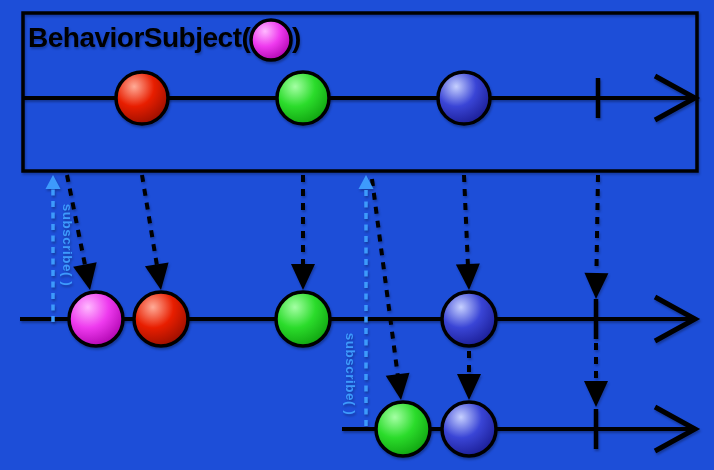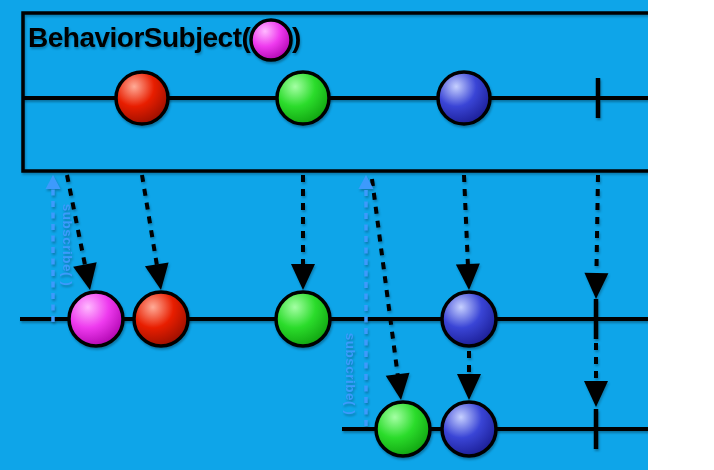--- a/index.html
+++ b/index.html
@@ -1,16 +1,16 @@
 <!DOCTYPE html>
 <html><head>
 <meta charset="utf-8">
 <style>
   html,body { margin:0; padding:0; background:#fff; }
-  .canvas { width:648px; height:470px; position:relative; background:#0ea5e9; overflow:hidden; }
+  .canvas { width:714px; height:470px; position:relative; background:#1d4ed8; overflow:hidden; }
   svg { display:block; }
   .title-text { font-family:"Liberation Sans","DejaVu Sans",sans-serif; font-weight:bold; font-size:28px; letter-spacing:-0.5px; }
   .sub-label { font-family:"Liberation Sans","DejaVu Sans",sans-serif; font-weight:bold; font-size:13.5px; letter-spacing:0.5px; }
   .sh  { filter: drop-shadow(1.5px 2.5px 1px rgba(0,0,0,0.30)); }
   .sh2 { filter: drop-shadow(1px 2px 1px rgba(0,0,0,0.25)); }
 </style>
 </head>
 <body>
 
 <div class="canvas">

